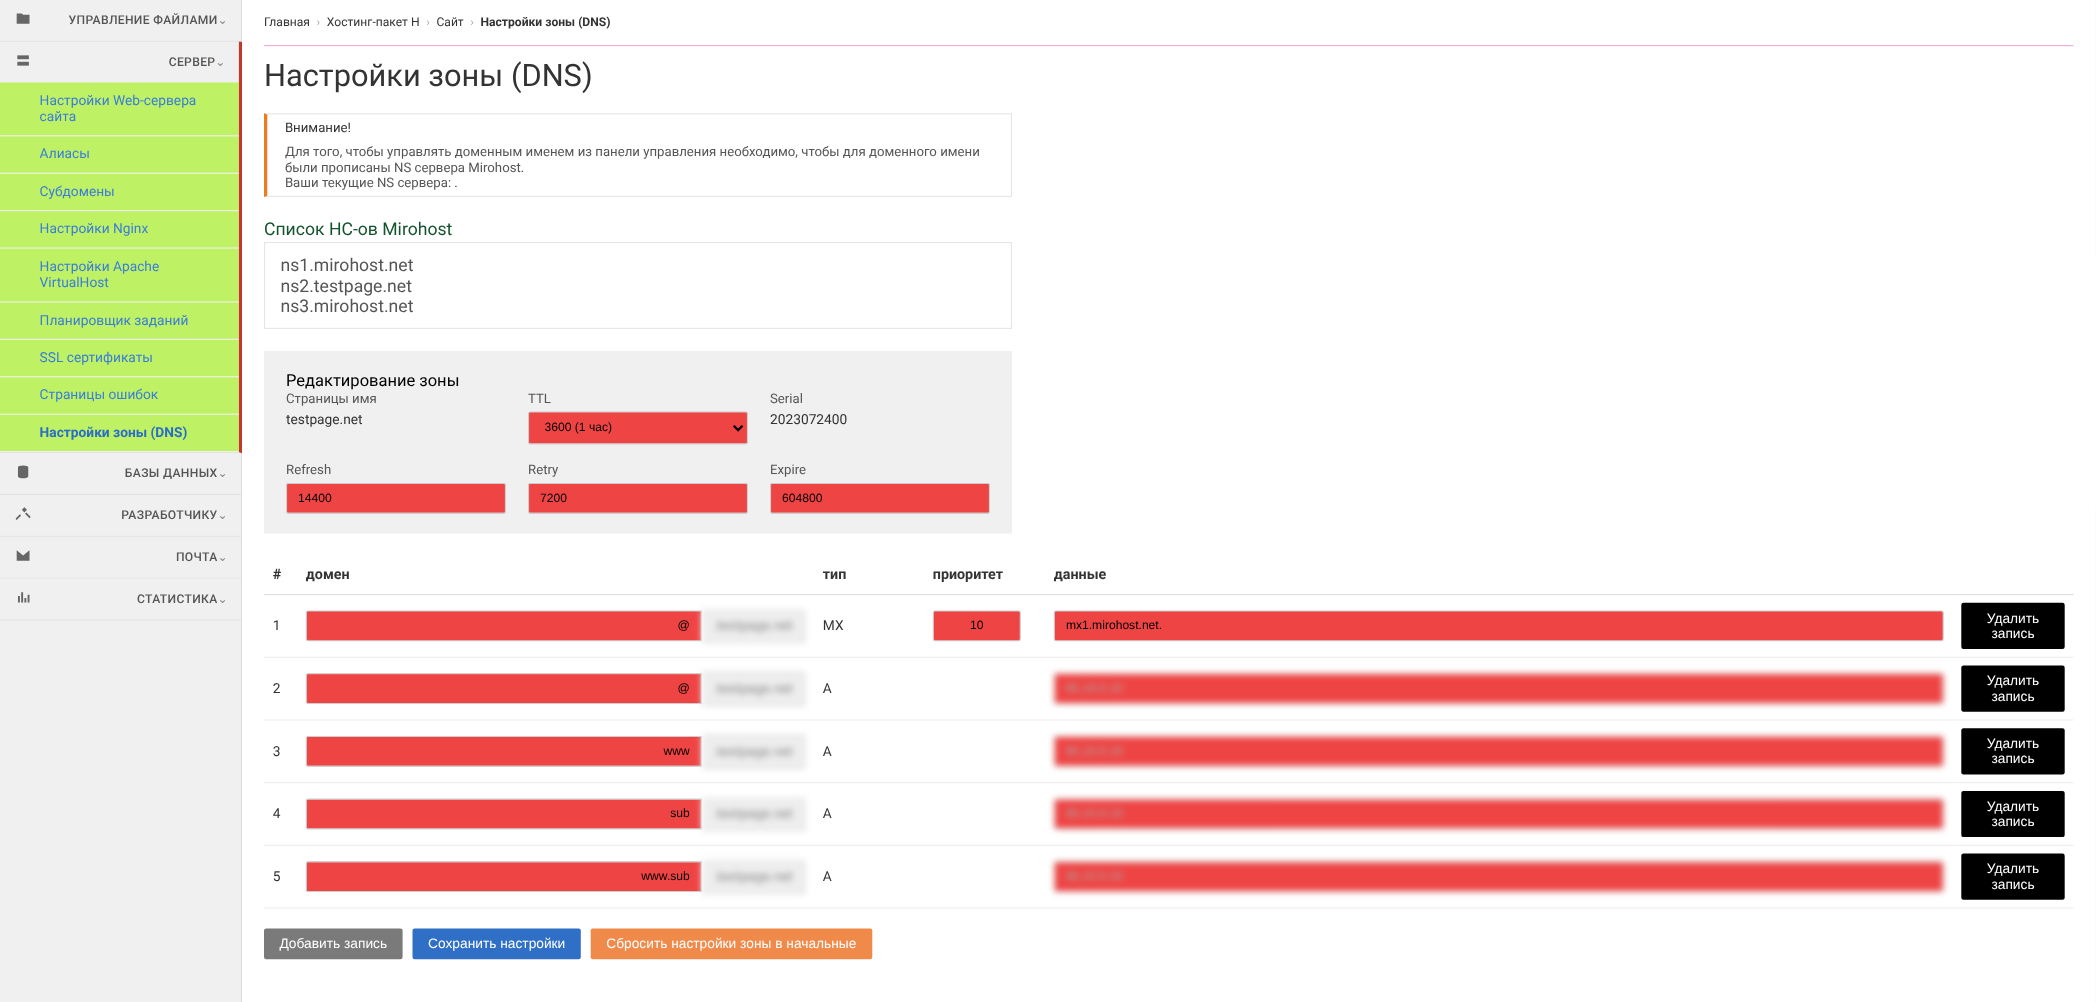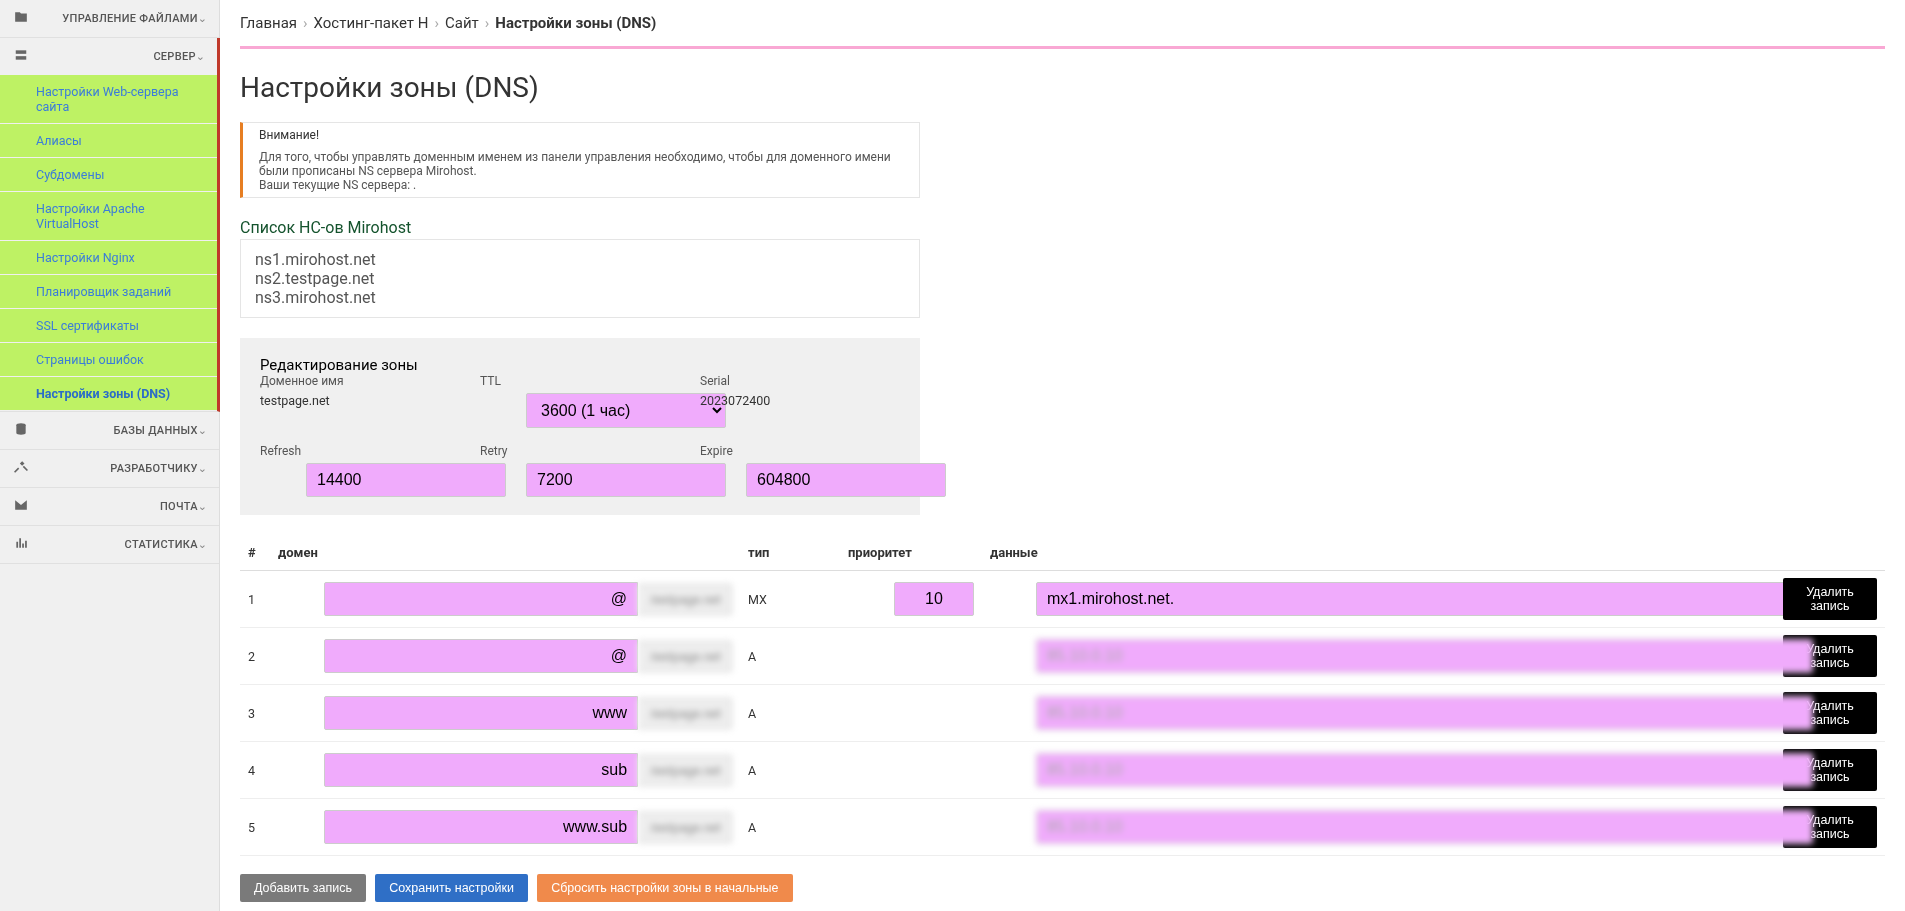--- a/index.html
+++ b/index.html
@@ -9,35 +9,35 @@
 .sidebar-section { border-bottom: 1px solid #e0e0e0; }
 .sidebar-header { display: flex; align-items: center; padding: 10px 12px; font-size: 11px; font-weight: 500; color: #555; cursor: pointer; background:#f0f0f0;text-align:right; }
 .sidebar-header .icon { width: 16px; margin-right: 8px; color: #666; }
 .sidebar-header .label { flex: 1; letter-spacing: .3px; }
 .sidebar-header .chev { color: #888; font-size: 11px; }
 .sidebar-items { background: #bef264; }
 .sidebar-item { display: block; padding: 9px 12px 9px 36px; color: #3b7dd8; font-size: 12.5px; cursor: pointer; border-bottom: 1px solid #f0f0f0; }
 .sidebar-item.active { font-weight: 700; color: #2b6cc7; }
 .sidebar-section.open-marker { border-right: 3px solid #c0392b; margin-right: -1px; }
 .main { flex: 1; background: #fff; padding: 0 20px 40px; }
-.breadcrumb { padding: 14px 0; font-size: 15px; color: #555; border-bottom: 3px solid #f9a8d4; margin-bottom: 22px; }
+.breadcrumb { padding: 14px 0; font-size: 11px; color: #555; border-bottom: 1px solid #f9a8d4; margin-bottom: 10px; }
 .breadcrumb .crumb { color: #333; }
 .breadcrumb .sep { color: #aaa; margin: 0 6px; }
 .breadcrumb .crumb.current { font-weight: 700; }
 h1.page-title { font-size: 28px; font-weight: 400; color: #333; margin: 10px 0 18px; }
 .alert { border: 1px solid #e5e5e5; border-left: 3px solid #e67e22; padding: 5px 16px; background: #fff; max-width: 680px; font-size: 12px; color: #555; margin-bottom: 20px; }
 .alert-title { font-size: 12px; margin-bottom: 8px; color: #333; }
 .section-title { font-size: 16px; color: #14532d; margin-bottom: 2px; }
 .ns-box { border: 1px solid #e5e5e5; padding: 10px 14px; max-width: 680px; font-size: 16px; color: #555; margin-bottom: 20px; }
 .zone-edit { background: #f0f0f0; padding: 18px 20px; max-width: 680px; margin-bottom: 20px; }
 .zone-edit-title { font-size: 15px; color: #000000; margin-bottom: 0; }
 .zone-grid { display: grid; grid-template-columns: 1fr 1fr 1fr; gap: 16px 20px; }
 .zone-field-label { font-size: 12px; color: #555; margin-bottom: 5px; }
 .zone-field-static { font-size: 12.5px; color: #333; }
-input.text, select.text { width: 100%; padding: 7px 10px; border: 1px solid #ccc; border-radius: 2px; font-size: 16px; background: #f0abfc; margin-left: 46px; }
+input.text, select.text { width: 100%; padding: 7px 10px; border: 1px solid #ccc; border-radius: 2px; font-size: 11px; background: #ef4444; }
 .dns-table { width: 100%; border-collapse: collapse; }
 .dns-table th { text-align: left; padding: 10px 8px; font-size: 13px; font-weight: 700; color: #333; border-bottom: 1px solid #ddd; }
 .dns-table td { padding: 7px 8px; border-bottom: 1px solid #eee; vertical-align: middle; font-size: 12.5px; }
 .domain-input-wrap { display: flex; align-items: center; }
 .domain-input-wrap input { text-align: right; border-top-right-radius: 0; border-bottom-right-radius: 0; }
 .domain-suffix { background:#eee; border:1px solid #ccc; border-left:none; padding:7px 10px; font-size:12.5px; color:#888; filter: blur(3px); white-space:nowrap; border-top-right-radius:2px; border-bottom-right-radius:2px; }
 input.prio { text-align: center; }
 .blur-val input { color:#aaa; filter: blur(3px); }
 .btn { display:inline-block; padding: 7px 14px; border: none; border-radius: 2px; font-size: 12.5px; color: #fff; cursor: pointer; }
 .btn-danger { background: #000000; }
@@ -72,22 +72,22 @@
               <rect x="3" y="4" width="18" height="6"></rect>
               <rect x="3" y="14" width="18" height="6"></rect>
             </svg></span>
           <span class="label">СЕРВЕР</span>
           <span class="chev">⌄</span>
         </div>
         <div class="sidebar-items">
           <a class="sidebar-item">Настройки Web-сервера сайта</a>
           <a class="sidebar-item">Алиасы</a>
           <a class="sidebar-item">Субдомены</a>
+          <a class="sidebar-item">Настройки Nginx</a>
           <a class="sidebar-item">Настройки Apache VirtualHost</a>
-          <a class="sidebar-item">Настройки Nginx</a>
           <a class="sidebar-item">Планировщик заданий</a>
           <a class="sidebar-item">SSL сертификаты</a>
           <a class="sidebar-item">Страницы ошибок</a>
           <a class="sidebar-item active">Настройки зоны (DNS)</a>
         </div>
       </div>
       <div class="sidebar-section">
         <div class="sidebar-header">
           <span class="icon"><svg viewBox="0 0 24 24" width="14" height="14" fill="currentColor">
               <ellipse cx="12" cy="5" rx="8" ry="3"></ellipse>
@@ -141,21 +141,21 @@
     <div class="ns-box">
       <div>ns1.mirohost.net</div>
       <div>ns2.testpage.net</div>
       <div>ns3.mirohost.net</div>
     </div>
 
     <div class="zone-edit">
       <div class="zone-edit-title">Редактирование зоны</div>
       <div class="zone-grid">
         <div>
-          <div class="zone-field-label">Доменное имя</div>
+          <div class="zone-field-label">Страницы имя</div>
           <div class="zone-field-static">testpage.net</div>
         </div>
         <div>
           <div class="zone-field-label">TTL</div>
           <select class="text">
             <option>3600 (1 час)</option>
           </select>
         </div>
         <div>
           <div class="zone-field-label">Serial</div>

